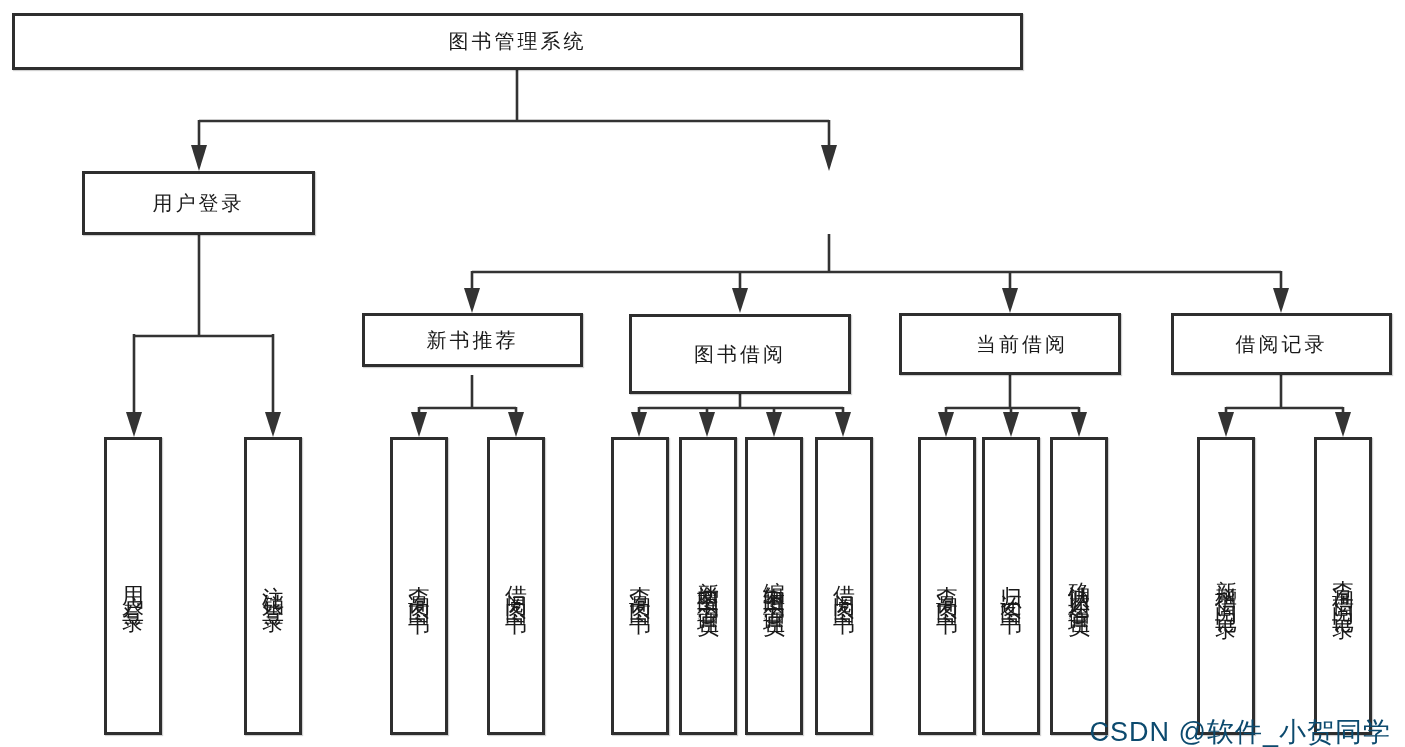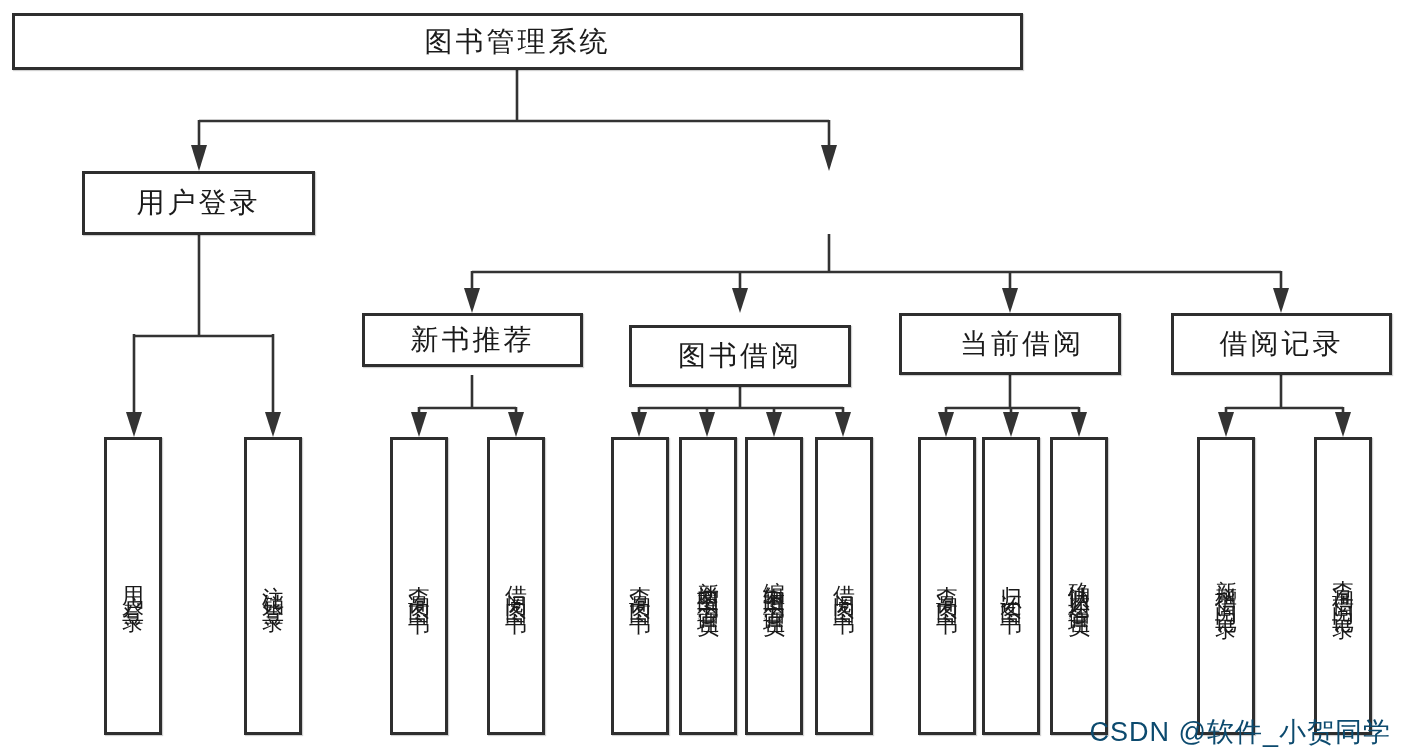--- a/index.html
+++ b/index.html
@@ -20,21 +20,21 @@
     box-sizing: border-box;
     border: 3px solid #2e2e2e;
     background: #ffffff;
     display: flex;
     align-items: center;
     justify-content: center;
     color: #1a1a1a;
     box-shadow: 1px 1px 1px rgba(0,0,0,0.18);
   }
   .h-node {
-    font-size: 28px;
+    font-size: 20px;
     letter-spacing: 3px;
     white-space: nowrap;
   }
   .v-node .vtxt {
     writing-mode: vertical-rl;
     font-size: 22px;
     letter-spacing: 9px;
     line-height: 1;
     white-space: nowrap;
   }
@@ -104,21 +104,21 @@
     <span>图书管理系统</span>
   </div>
 
   <div class="node h-node" style="left:82px; top:171px; width:233px; height:64px;">
     <span>用户登录</span>
   </div>
 
   <div class="node h-node" style="left:362px; top:313px; width:221px; height:54px;">
     <span>新书推荐</span>
   </div>
-  <div class="node h-node" style="left:629px; top:325px; width:222px; height:62px;">
+  <div class="node h-node" style="left:629px; top:314px; width:222px; height:80px;">
     <span>图书借阅</span>
   </div>
   <div class="node h-node" style="left:899px; top:313px; width:222px; height:62px;padding-left:24px;">
     <span>当前借阅</span>
   </div>
   <div class="node h-node" style="left:1171px; top:313px; width:221px; height:62px;">
     <span>借阅记录</span>
   </div>
 
   <div class="node v-node" style="left:104px; top:437px; width:58px; height:298px;">

